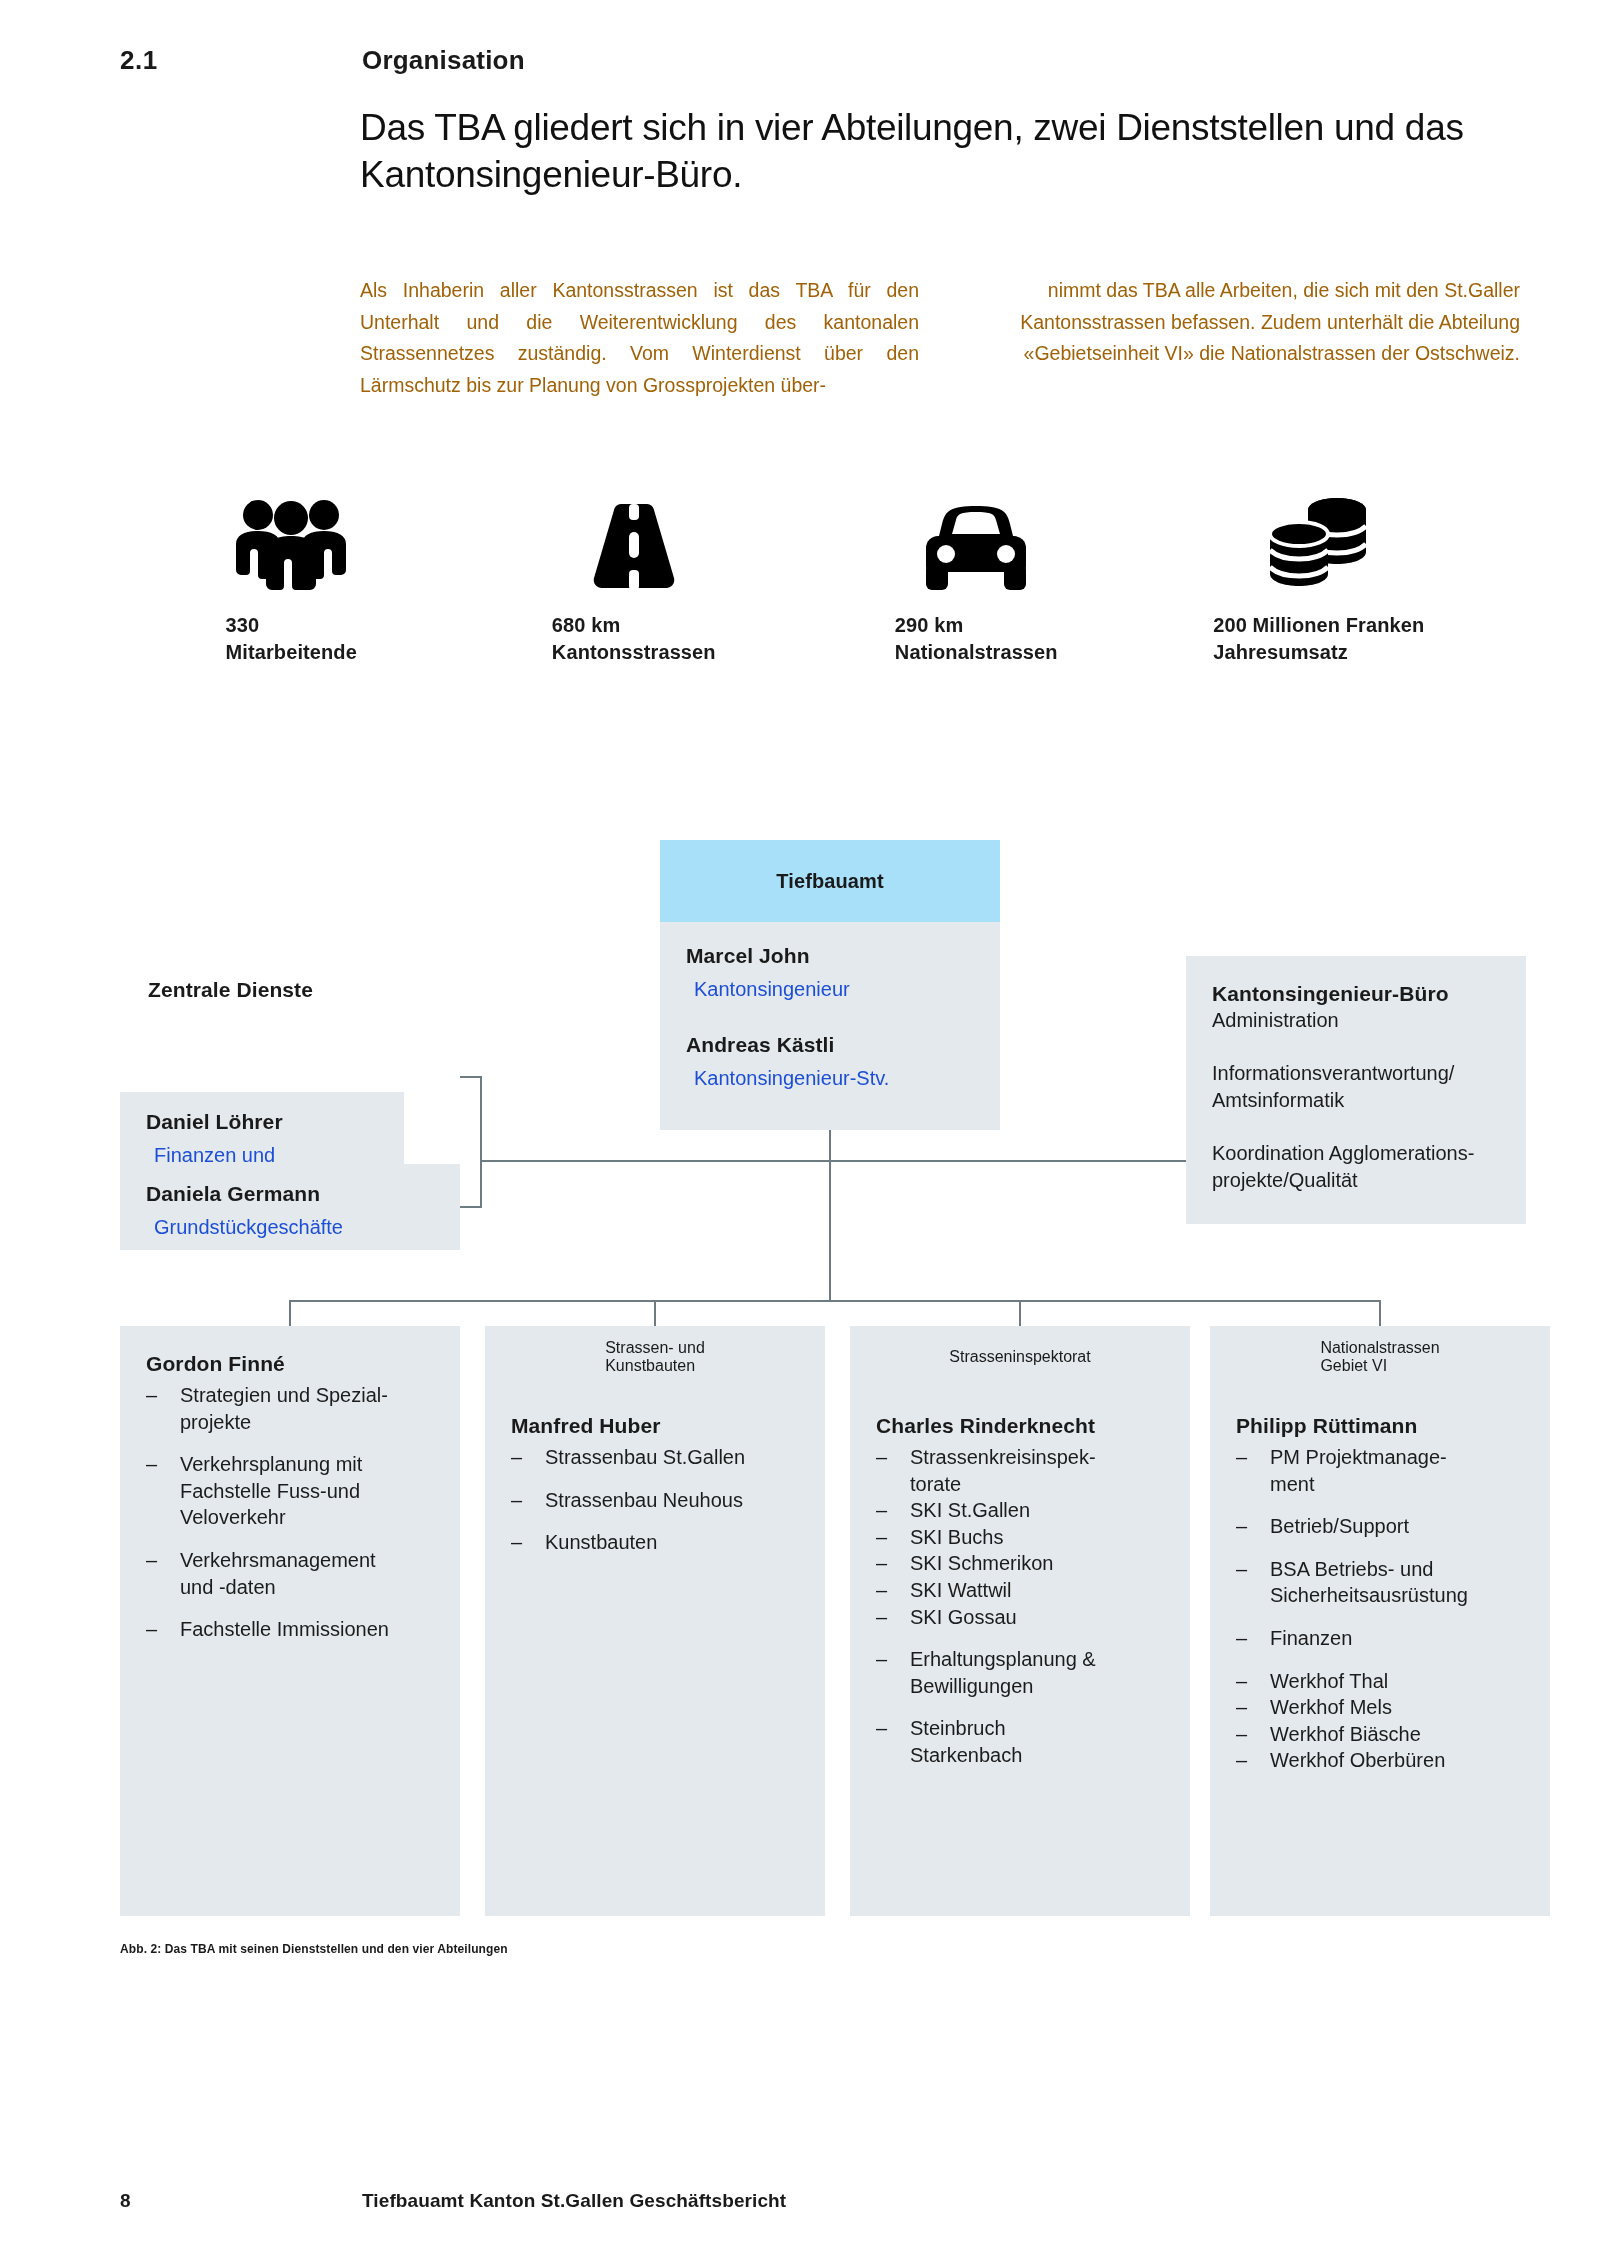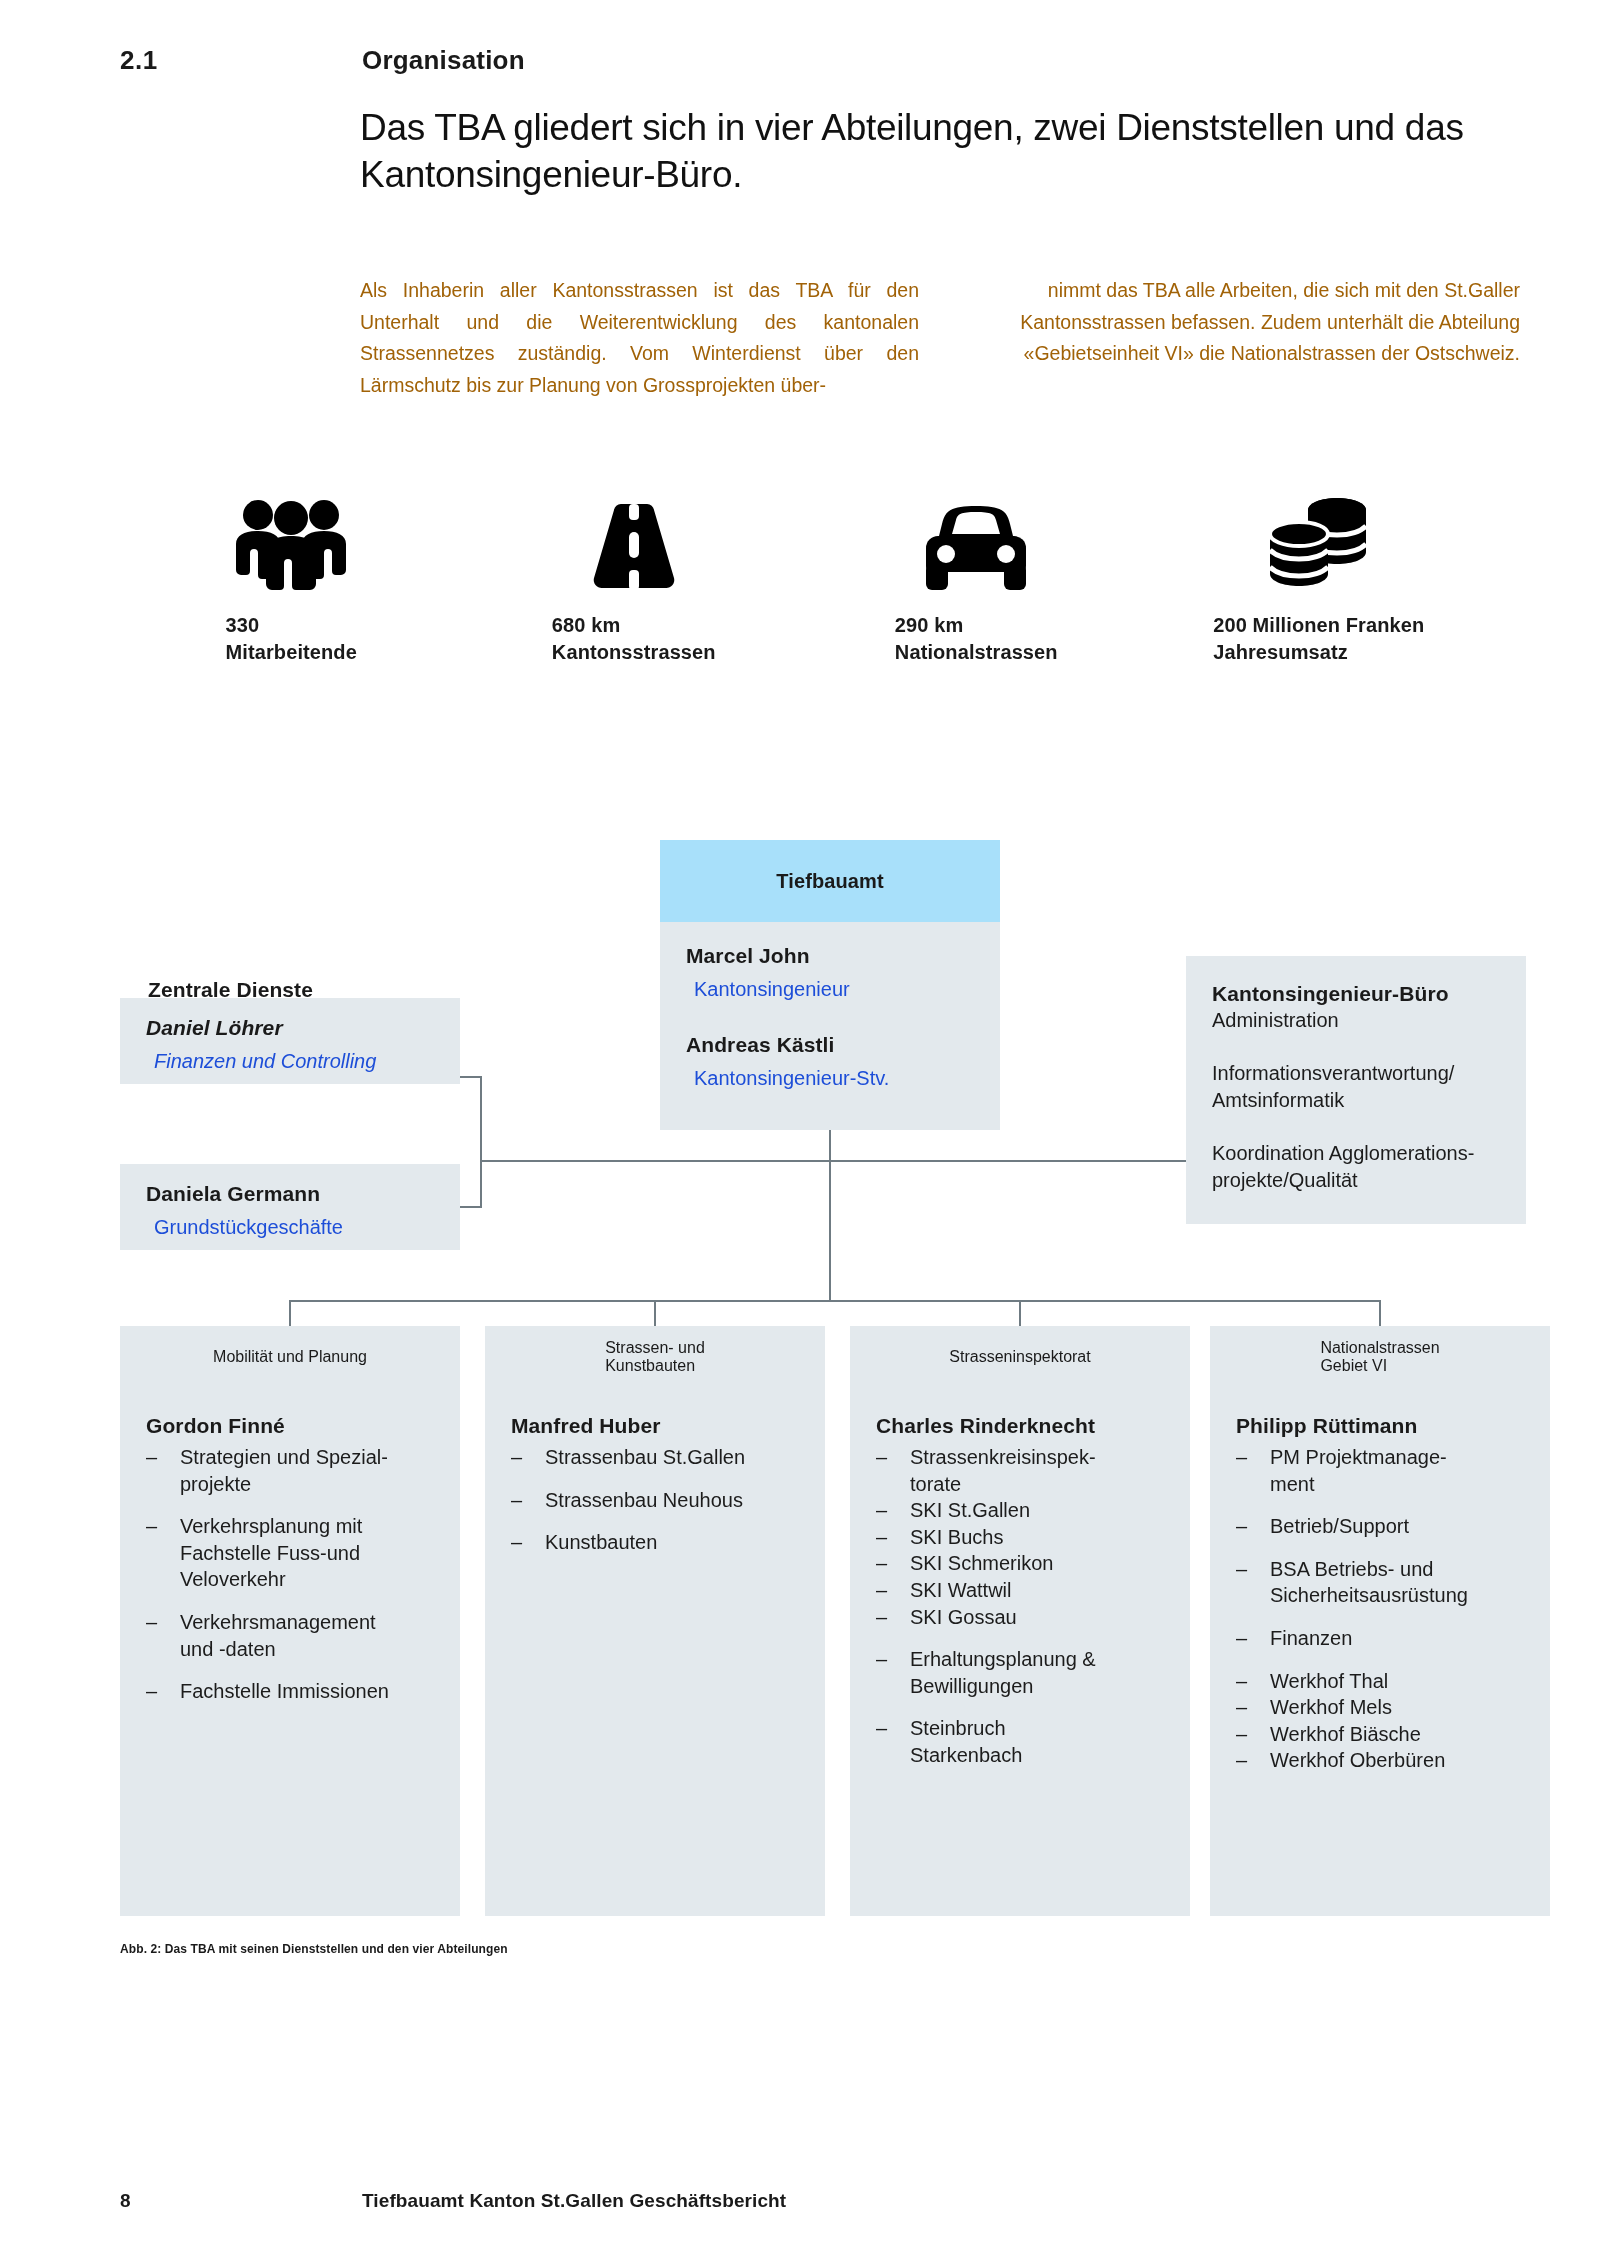--- a/index.html
+++ b/index.html
@@ -140,21 +140,21 @@
   #box-tiefbauamt .body { padding: 22px 26px 30px; }
 
   
   .zd-label {
     position: absolute;
     left: 148px; top: 978px;
     font-size: 21px;
     font-weight: 700;
     letter-spacing: 0.1px;
   }
-  #box-loehrer { left: 120px; top: 998px; width: 340px; height: 86px; font-style: italic; }
+  #box-loehrer { left: 120px; top: 1092px; width: 284px; height: 86px; }
   #box-germann { left: 120px; top: 1164px; width: 340px; height: 86px; }
   .mini-body { padding: 18px 26px 0 26px; }
 
   
   #box-kib { left: 1186px; top: 956px; width: 340px; }
   #box-kib .body { padding: 26px 26px 30px; }
   .kib-line {
     font-size: 20px;
     line-height: 1.35;
     margin: 0;
@@ -353,21 +353,20 @@
       <div class="pname">Kantonsingenieur-Büro</div>
       <div class="kib-line">Administration</div>
       <div class="kib-gap"></div>
       <div class="kib-line">Informationsverantwortung/<br>Amtsinformatik</div>
       <div class="kib-gap"></div>
       <div class="kib-line">Koordination Agglomerations-<br>projekte/Qualität</div>
     </div>
   </div>
 
   <div class="dept" id="dept-0">
-    <div class="hdr">Mobilität und Planung</div>
     <div class="body">
       <div class="pname">Gordon Finné</div>
       <div>
           <div class="ditem">
             <span class="dash">–</span>
             <span class="txt">Strategien und Spezial-<br>projekte</span>
           </div>
           <div class="ditem spaced">
             <span class="dash">–</span>
             <span class="txt">Verkehrsplanung mit<br>Fachstelle Fuss-und<br>Veloverkehr</span>

